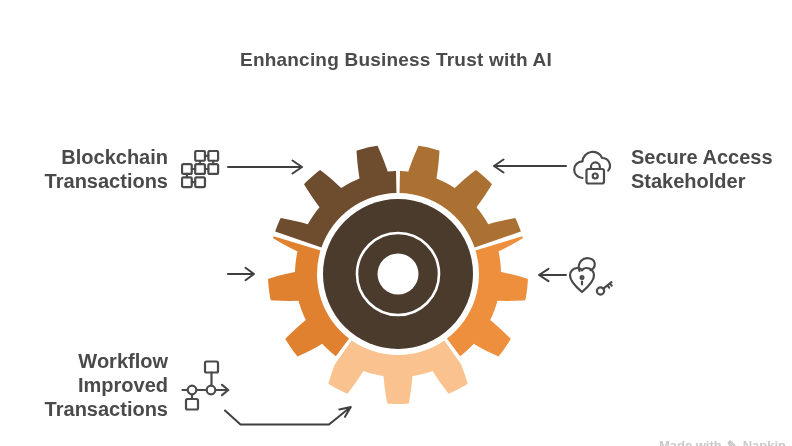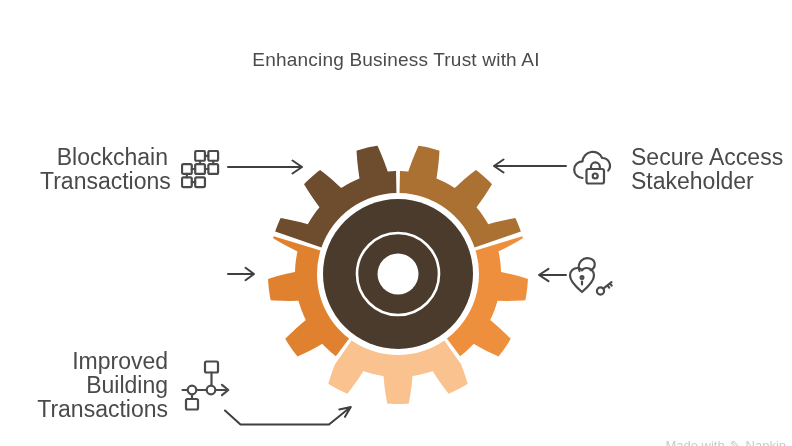--- a/index.html
+++ b/index.html
@@ -1,22 +1,22 @@
 <!DOCTYPE html>
 <html><head>
 <meta charset="utf-8">
 <style>
   html,body{margin:0;padding:0;background:#fff;}
   .stage{position:relative;width:792px;height:446px;background:#fff;overflow:hidden;
-         font-family:"Liberation Sans",sans-serif;color:#4a4a4a;}
+         font-family:"Liberation Sans",sans-serif;color:#4a4a4a;font-weight:bold;}
   .title{position:absolute;left:0;right:0;top:49px;text-align:center;
          font-size:19px;color:#4b4b4b;letter-spacing:.2px;}
   .scene{position:absolute;left:0;top:0;}
   .label-group{position:absolute;display:flex;align-items:center;gap:13px;}
-  .label-text{font-size:23px;line-height:24px;color:#4a4a4a;}
+  .label-text{font-size:20px;line-height:24px;color:#4a4a4a;}
   .align-right{text-align:right;}
   .align-left{text-align:left;}
   .lg-blockchain{left:40px;top:145px;}  .lg-blockchain .label-text{width:128px;}
   .lg-stakeholder{left:40px;top:253px;} .lg-stakeholder .label-text{width:128px;}
   .lg-workflow{left:20px;top:349px;}    .lg-workflow .label-text{width:148px;}
   .lg-secure{left:572px;top:145px;}
   .lg-trust{left:566px;top:251px;}
   .icon{flex:0 0 auto;}
   .icon path,.icon rect,.icon circle,.icon line{vector-effect:non-scaling-stroke;}
   .ico-stroke{fill:none;stroke:#4a4a4a;stroke-width:2.2;stroke-linecap:round;stroke-linejoin:round;}
@@ -93,22 +93,22 @@
         <circle cx="16" cy="26.5" r="1.4"></circle>
         <path d="M16 30.5 V33.5"></path>
         <circle cx="34.5" cy="40" r="3.6"></circle>
         <path d="M37.3 37.6 L45.5 31.2 M41.5 34.3 L43.2 36.6 M44 32.4 L45.7 34.7"></path>
       </g>
     </svg>
   </div>
 
   <div class="label-group lg-workflow">
     <div class="label-text align-right">
+      <div>Workflow</div>
       <div>Improved</div>
-      <div>Building</div>
       <div>Transactions</div>
     </div>
     <svg class="icon" width="52" height="52" viewBox="0 0 52 52">
       <g class="ico-stroke">
         <path d="M1.5 31 H45.5 M41 25.8 L47.3 31 L41 36.2"></path>
         <rect x="24" y="2.5" width="13" height="11" rx="1.5" fill="#fff"></rect>
         <path d="M30.5 13.5 V26.5"></path>
         <rect x="5" y="40" width="12" height="10.5" rx="1.5" fill="#fff"></rect>
         <path d="M11 35.4 V40"></path>
       </g>

